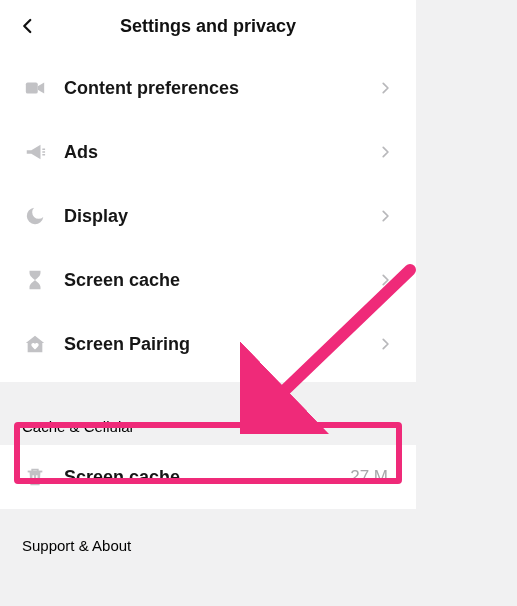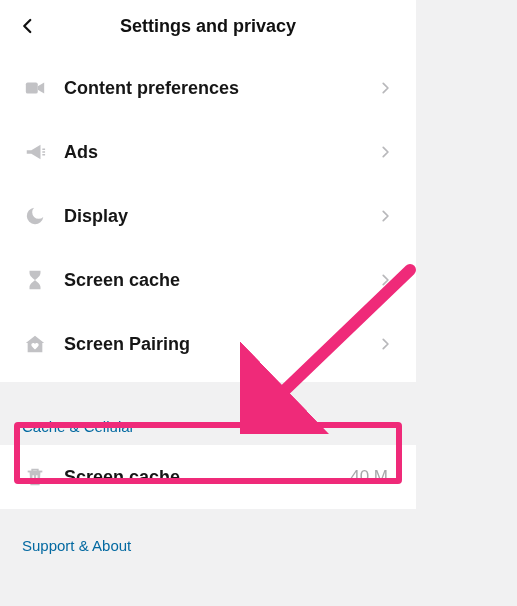--- a/index.html
+++ b/index.html
@@ -80,21 +80,21 @@
     height: 18px;
     flex: 0 0 18px;
     display: flex;
     align-items: center;
     justify-content: center;
     color: #b8b8bb;
   }
   .section-title {
     padding: 36px 22px 10px 22px;
     font-size: 15px;
-    color: #0369a1;
+    color: #000000;
     font-weight: 500;
     background: #f1f1f2;
   }
 
   
   .highlight-box {
     position: absolute;
     left: 14px;
     right: 14px;
     top: 422px;
@@ -216,21 +216,21 @@
     <div class="row">
       <span class="icon">
         <svg width="22" height="22" viewBox="0 0 24 24" fill="none" stroke="#c2c2c5" stroke-width="2">
             <path d="M4 6 H20"></path>
             <path d="M9 6 V4 H15 V6"></path>
             <path d="M6 6 L7 21 H17 L18 6" fill="#c2c2c5" stroke="none"></path>
             <path d="M10 10 V17 M14 10 V17" stroke="#fff" stroke-width="1.5"></path>
           </svg>
       </span>
       <span class="label">Screen cache</span>
-      <span class="value">40 M</span>
+      <span class="value">27 M</span>
     </div>
 
 
   </div>
 
   <div class="section-title" style="padding-top:28px;">Support &amp; About</div>
 
   <div class="highlight-box"></div>
 
   <div class="arrow-annotation">

